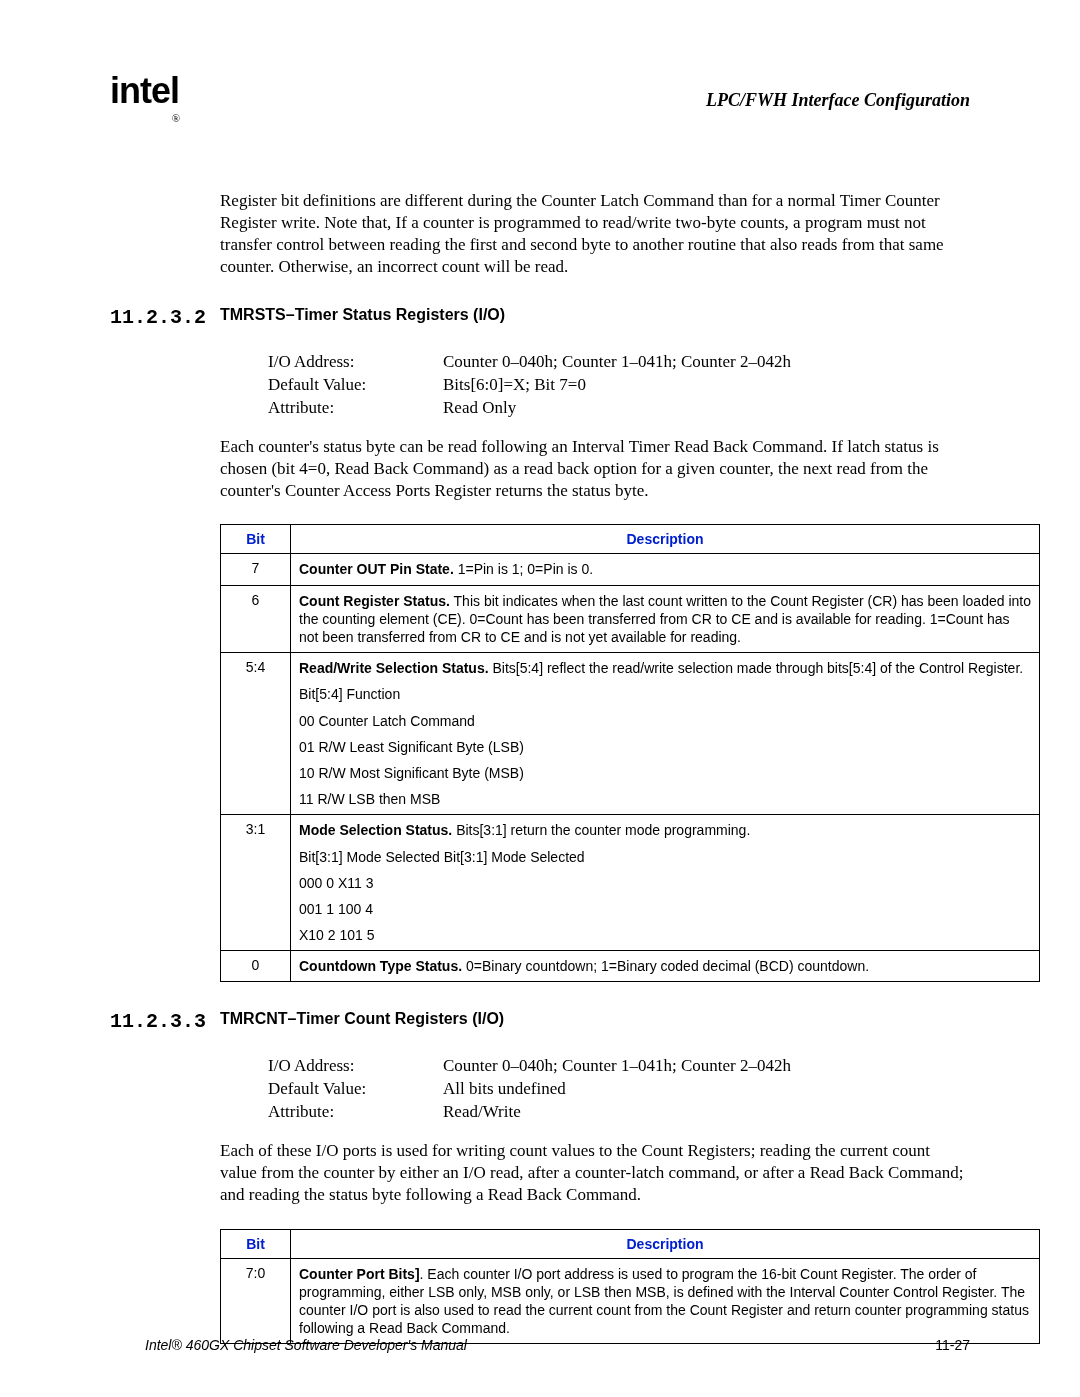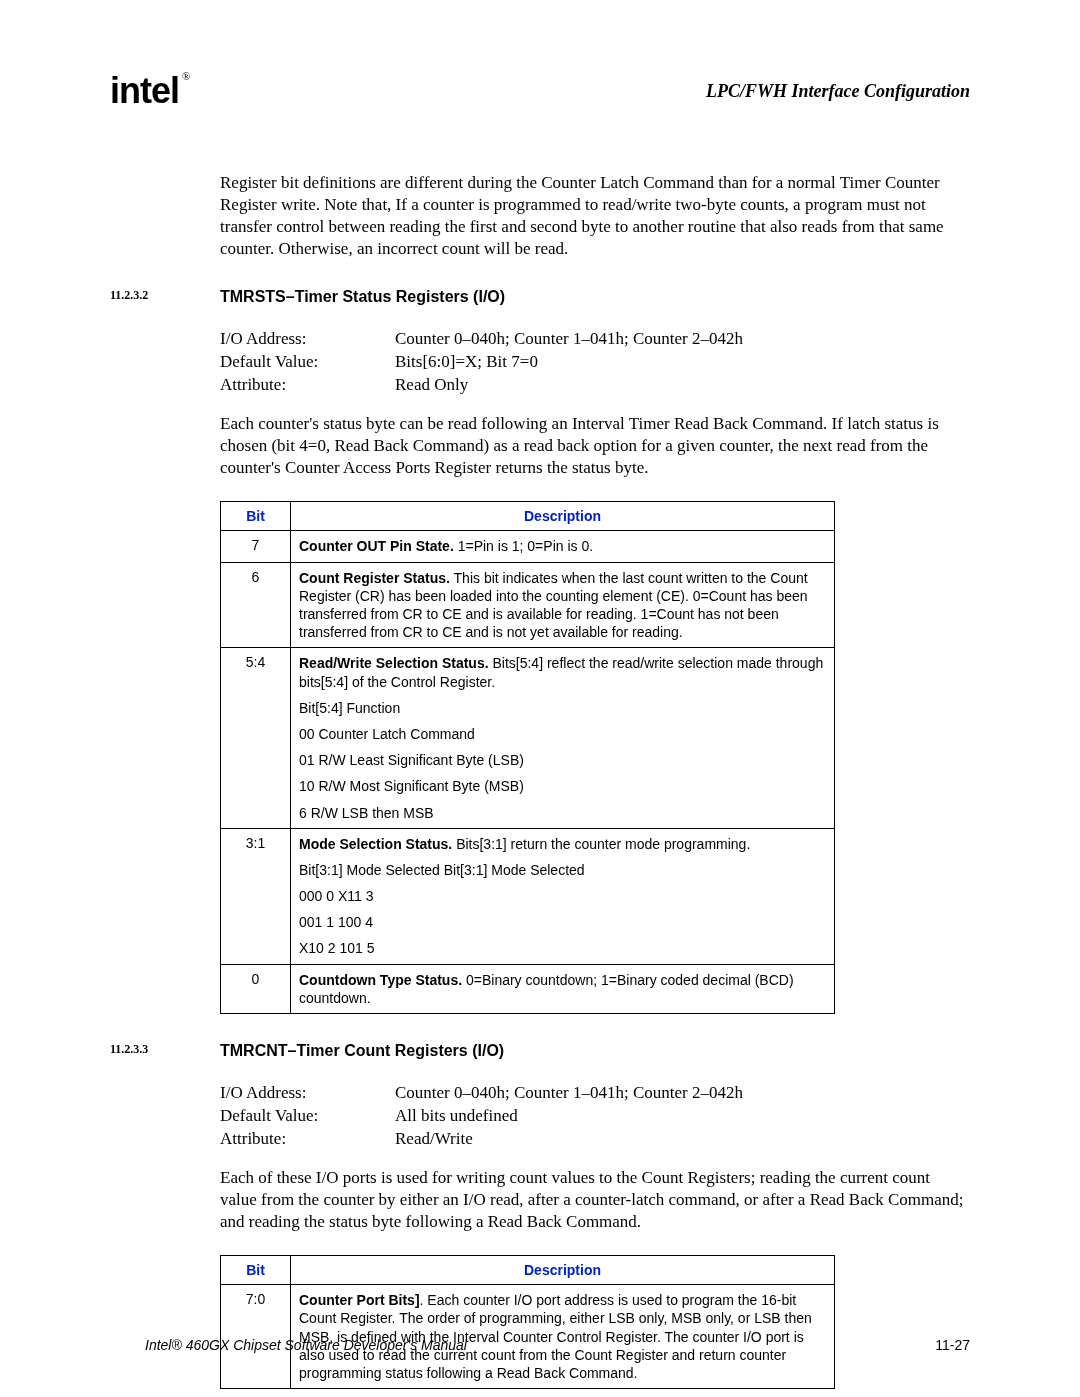--- a/index.html
+++ b/index.html
@@ -19,20 +19,22 @@
     justify-content: space-between;
     align-items: center;
     margin-bottom: 60px;
   }
   .logo {
     font-family: Arial, Helvetica, sans-serif;
     font-weight: 700;
     font-size: 36px;
     letter-spacing: -1px;
     display: flex;
+    align-items: flex-end;
+    flex-direction: column;
   }
   .logo .sub {
     font-family: "Times New Roman", serif;
     font-weight: 400;
     font-size: 11px;
     margin-left: 3px;
     margin-bottom: 6px;
   }
   .header-right {
     font-style: italic;
@@ -48,39 +50,39 @@
     margin-bottom: 22px;
   }
   .section-row {
     display: flex;
     margin-left: -110px;
     margin-bottom: 22px;
     margin-top: 28px;
   }
   .sec-num {
     width: 110px;
-    font-family: Liberation Serif, serif;
-    font-weight: 700;
-    font-size: 12px;
+    font-family: Liberation Mono, monospace;
+    font-weight: 700;
+    font-size: 20px;
   }
   .sec-title {
     font-family: Arial, Helvetica, sans-serif;
     font-weight: 700;
     font-size: 16px;
   }
   .attr-list {
     font-size: 17px;
     line-height: 1.35;
     margin-bottom: 16px;
   }
-  .attr-row { display: flex; }
+  .attr-row { display: flex; margin-left: 48px; }
   .attr-label { width: 175px; }
   table.regtable {
     border-collapse: collapse;
-    width: 615px;
+    width: 820px;
     margin: 18px 0 8px 0;
     font-family: Arial, Helvetica, sans-serif;
     font-size: 14px;
   }
   table.regtable th, table.regtable td {
     border: 1px solid #000;
     padding: 6px 8px;
     vertical-align: top;
     text-align: left;
   }
@@ -177,21 +179,21 @@
           </tr>
           <tr>
             <td class="bit-cell">5:4</td>
             <td>
               <div class="desc-block">
                 <p><span class="bold-lead">Read/Write Selection Status.</span> Bits[5:4] reflect the read/write selection made through bits[5:4] of the Control Register.</p>
                 <p>Bit[5:4] Function</p>
                 <p>00 Counter Latch Command</p>
                 <p>01 R/W Least Significant Byte (LSB)</p>
                 <p>10 R/W Most Significant Byte (MSB)</p>
-                <p>6 R/W LSB then MSB</p>
+                <p>11 R/W LSB then MSB</p>
               </div>
             </td>
           </tr>
           <tr>
             <td class="bit-cell">3:1</td>
             <td>
               <div class="desc-block">
                 <p><span class="bold-lead">Mode Selection Status.</span> Bits[3:1] return the counter mode programming.</p>
                 <p>Bit[3:1] Mode Selected Bit[3:1] Mode Selected</p>
                 <p>000 0 X11 3</p>

